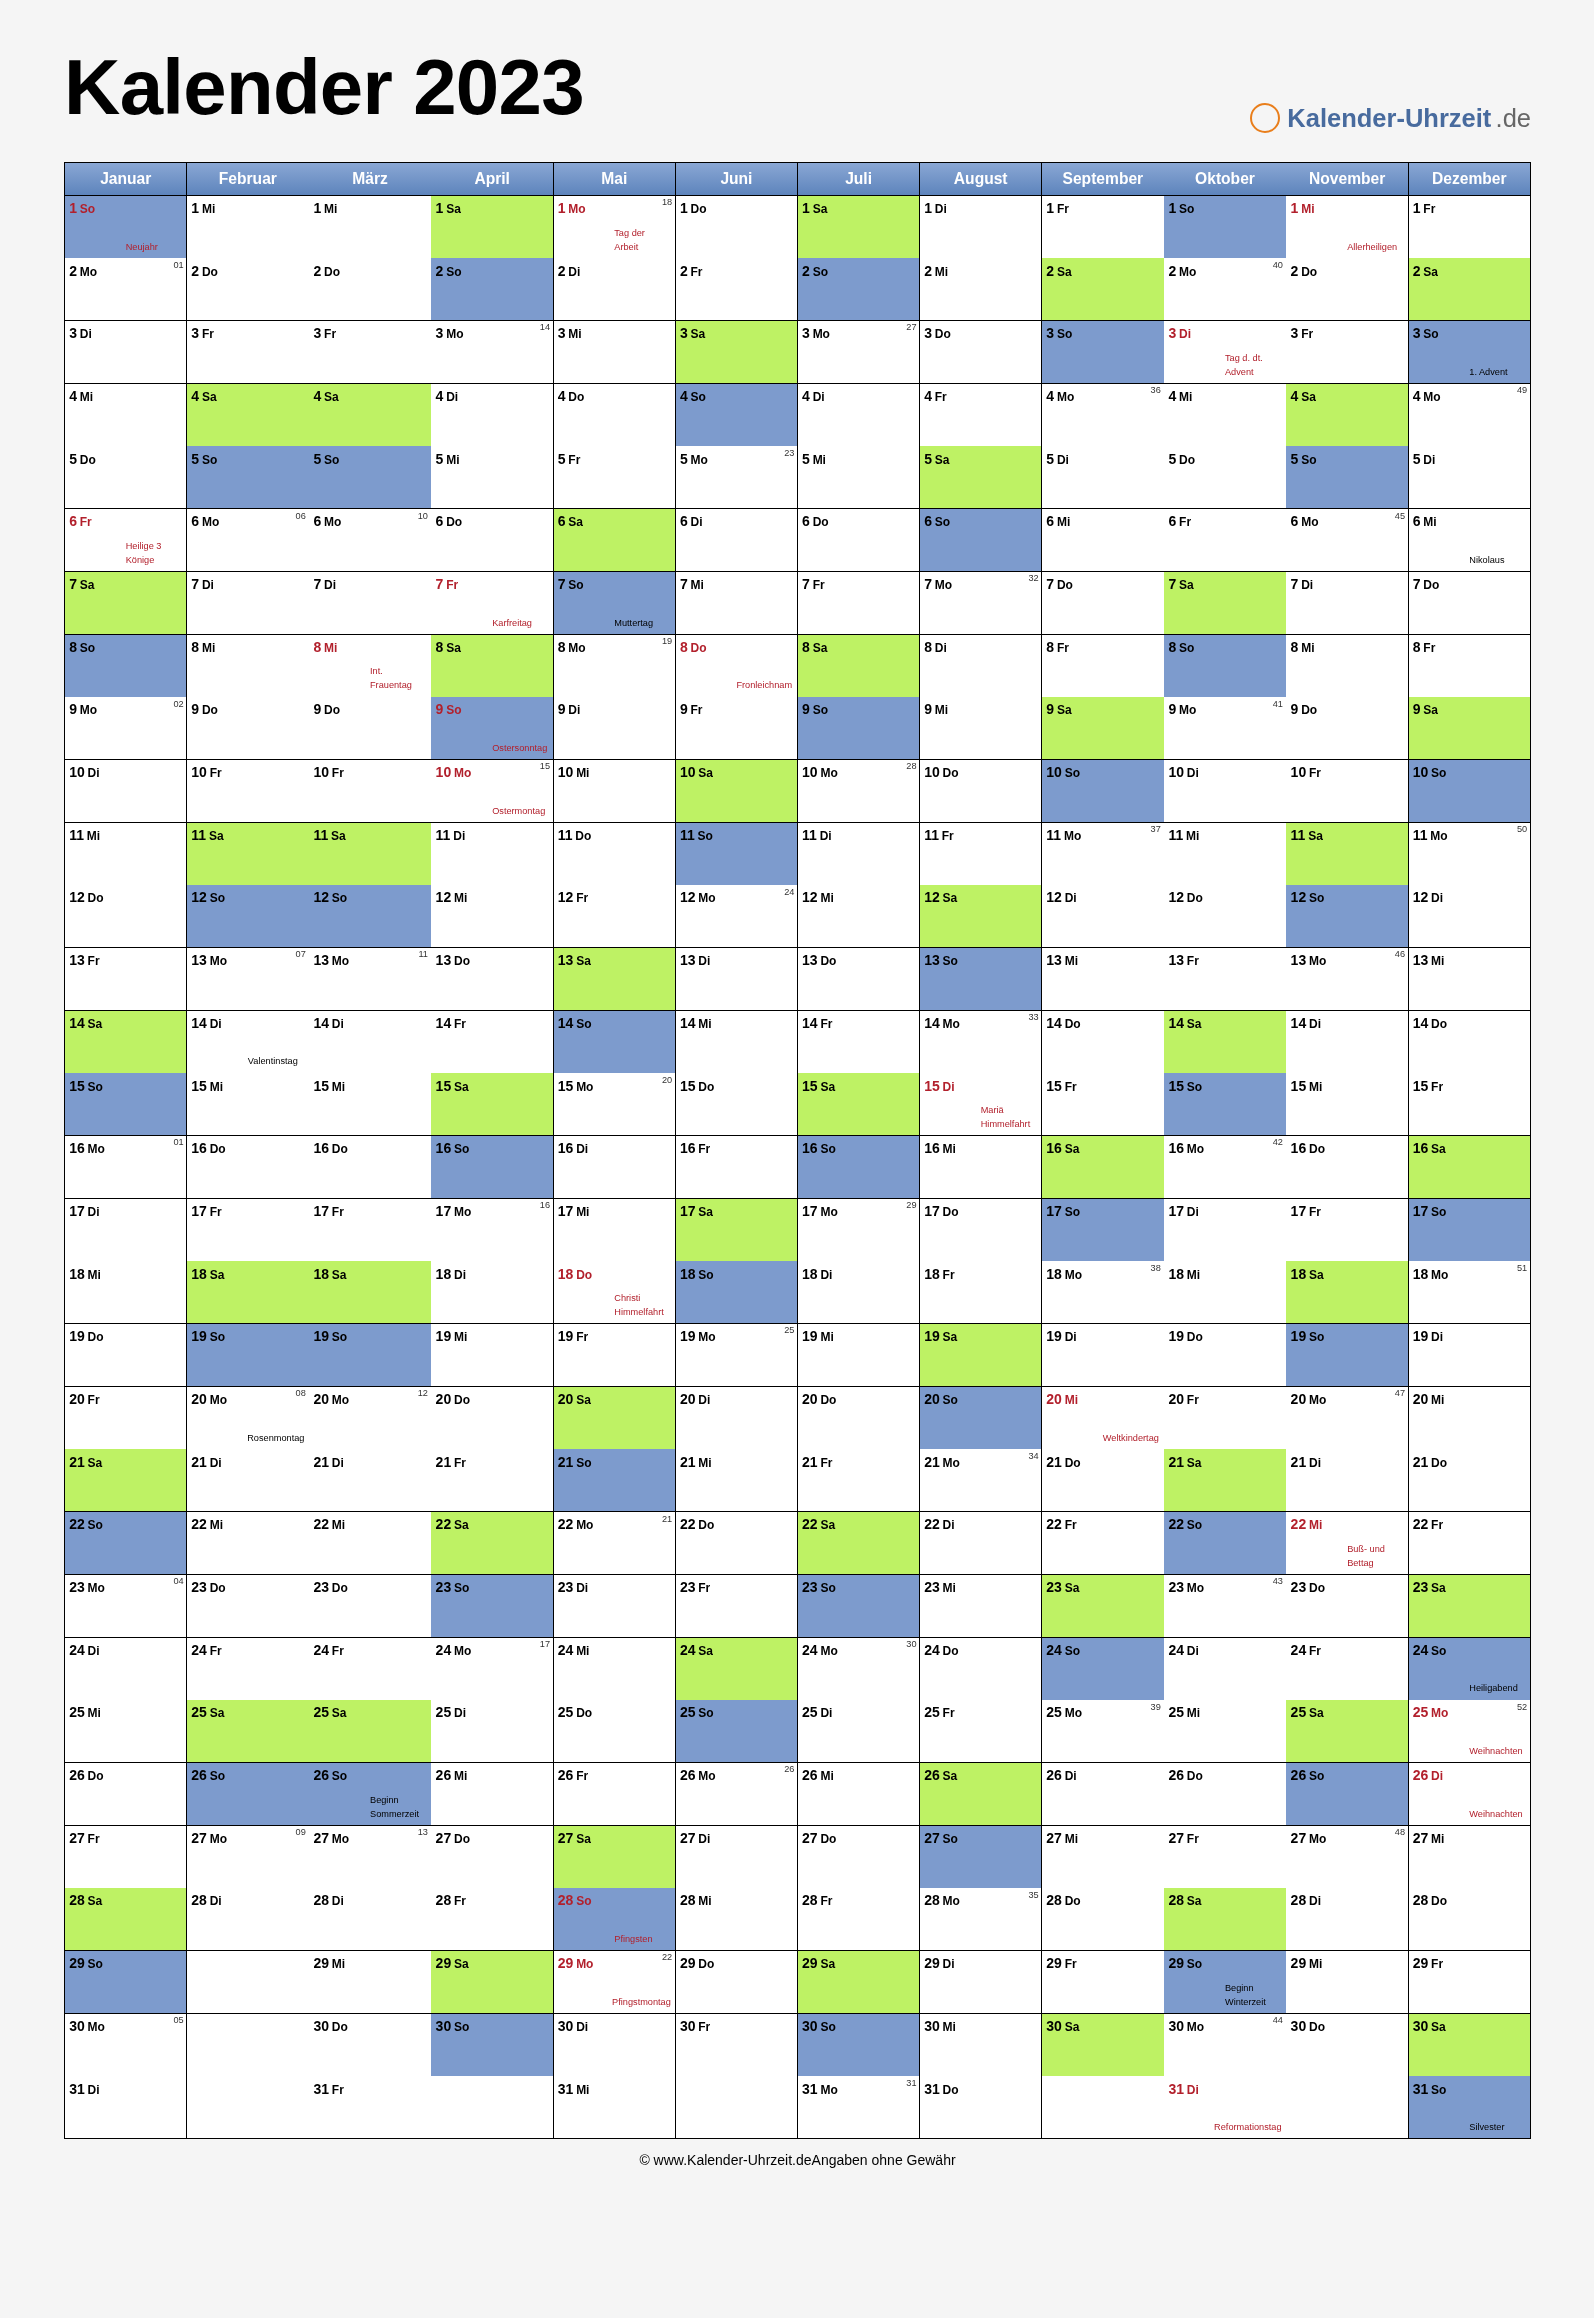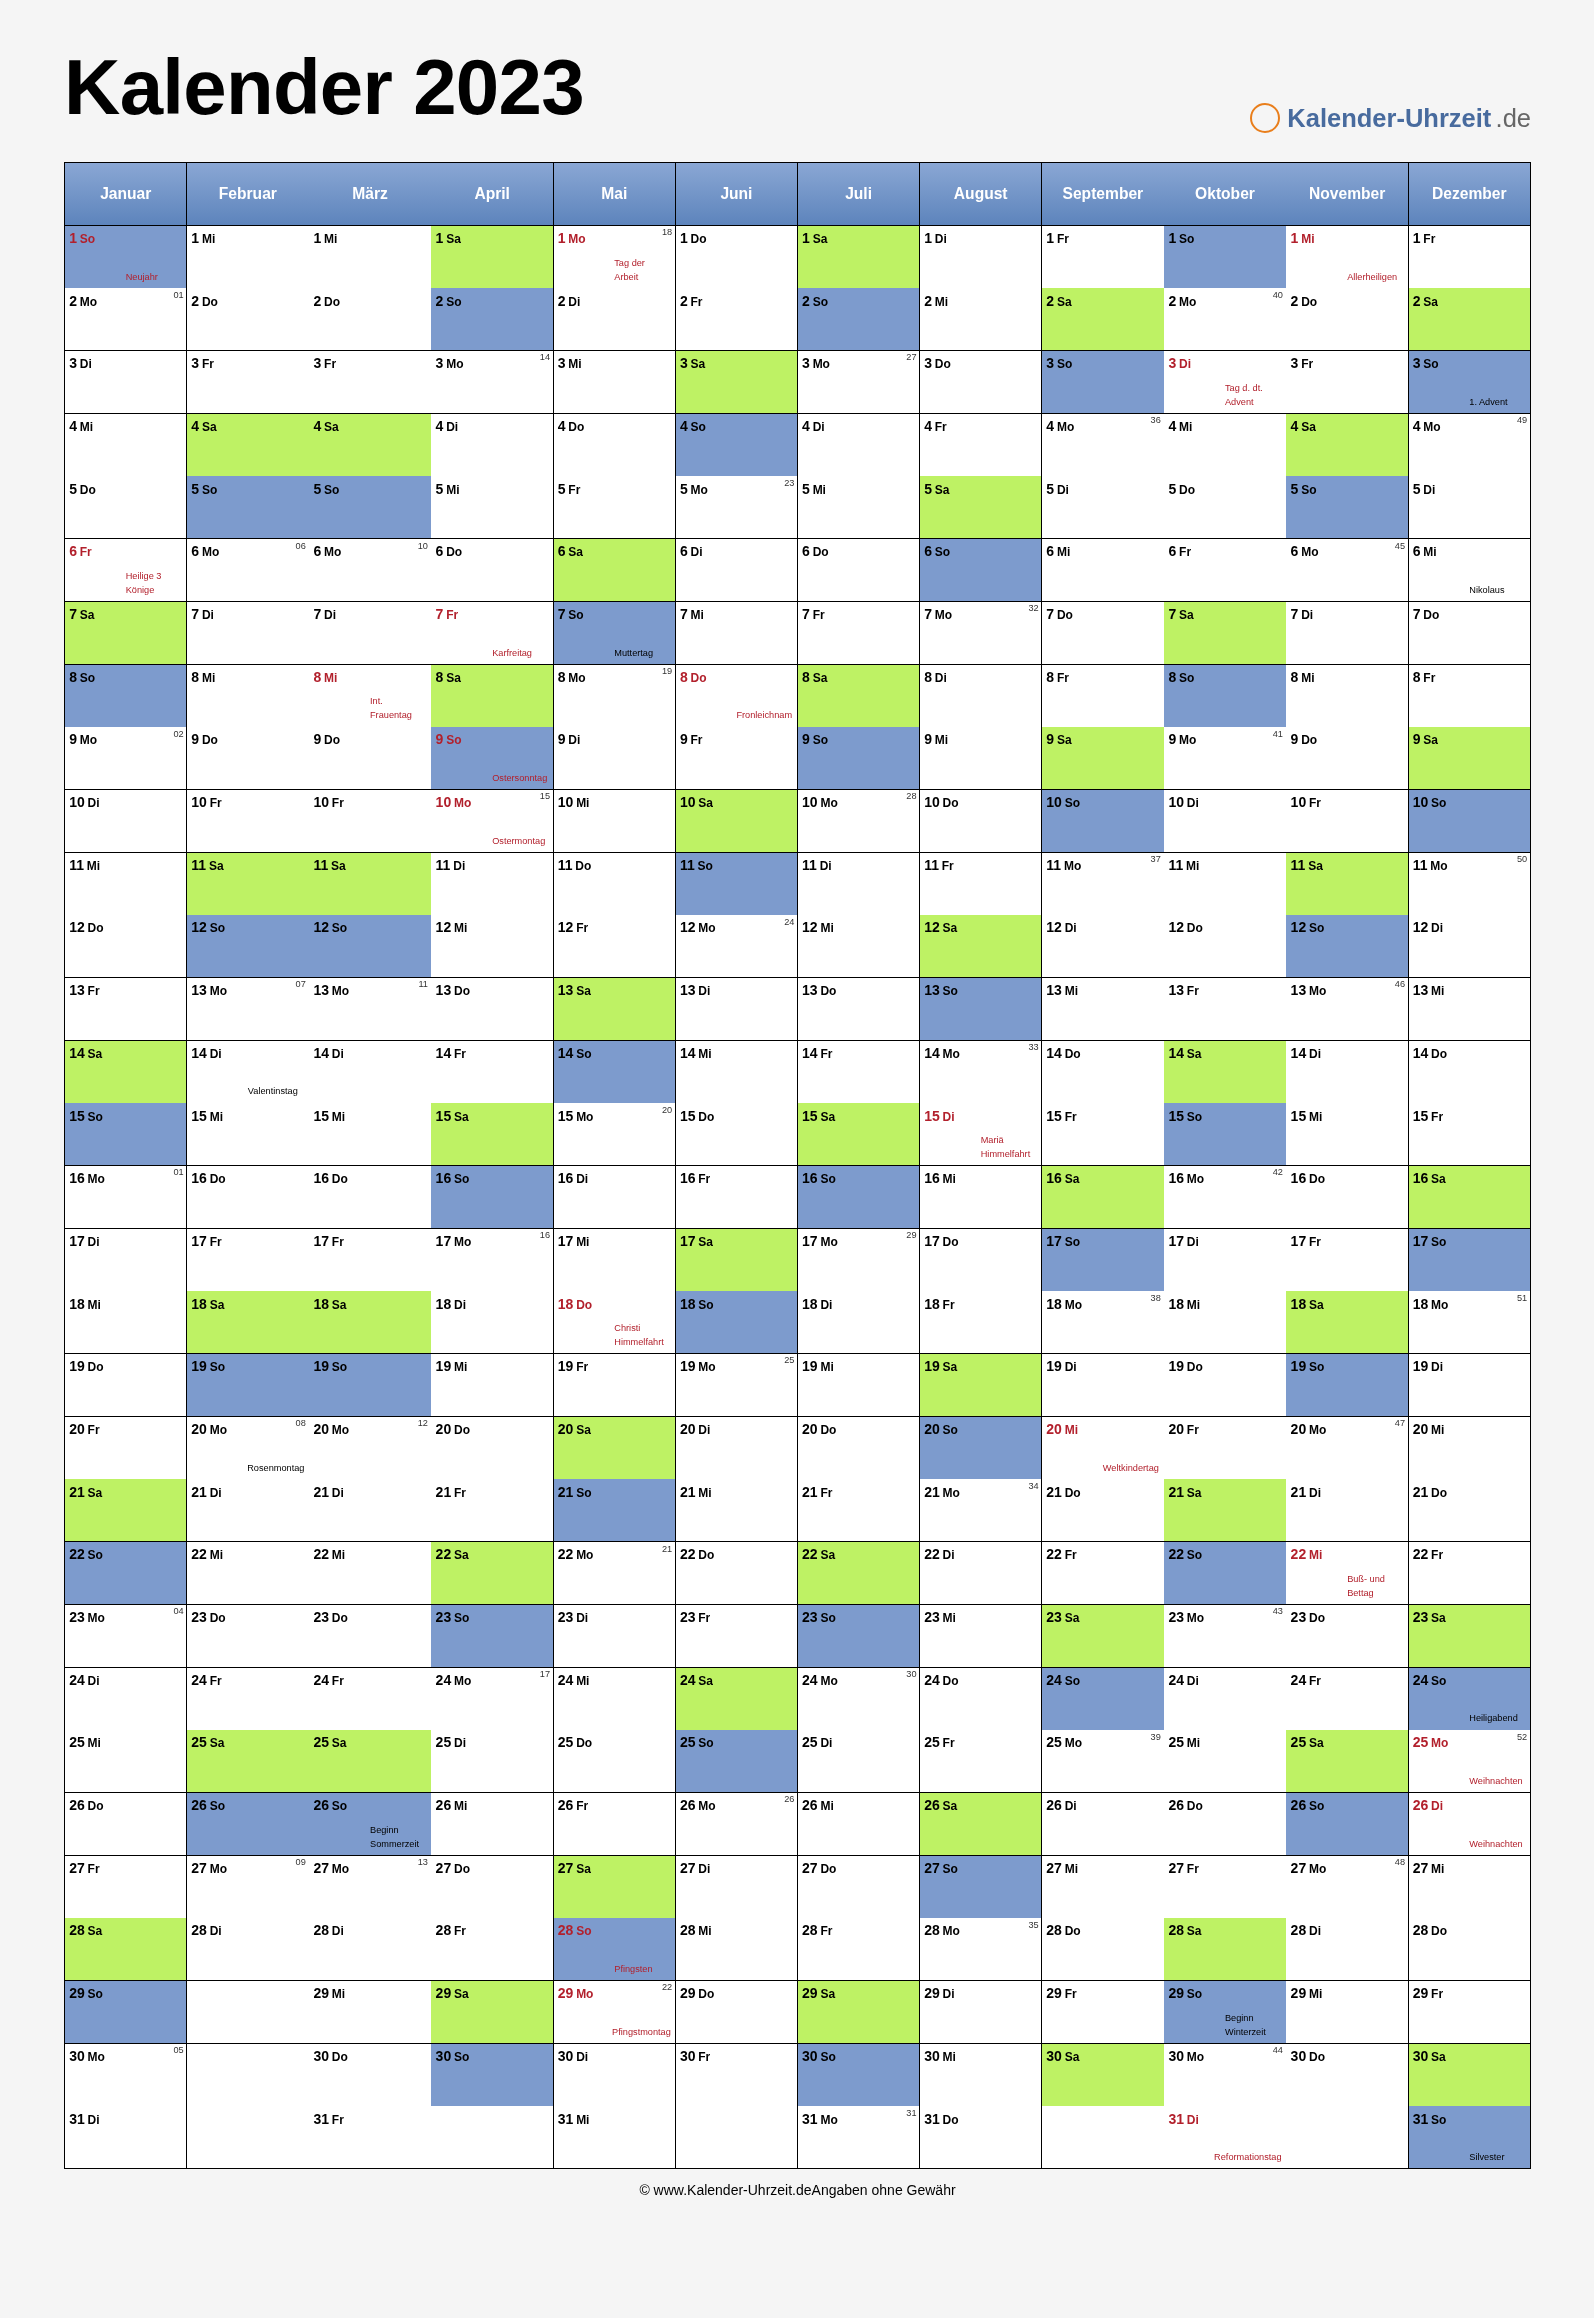--- a/index.html
+++ b/index.html
@@ -45,21 +45,21 @@
     border: 0.7px solid #000;
     background: #000;
     gap: 0.7px;
   }
   .month-head {
     background: linear-gradient(#8aa7d4, #5d84bc);
     color: #fff;
     text-align: center;
     font-weight: 700;
     font-size: 15.6px;
-    padding: 22px 0;
+    padding: 7px 0;
   }
   .day-cell {
     background: #fff;
     min-height: 62px;
     display: grid;
     grid-template-columns: 1fr 1fr;
     grid-template-rows: auto auto;
     position: relative;
     padding: 4.2px;
     font-size: 11.3px;

